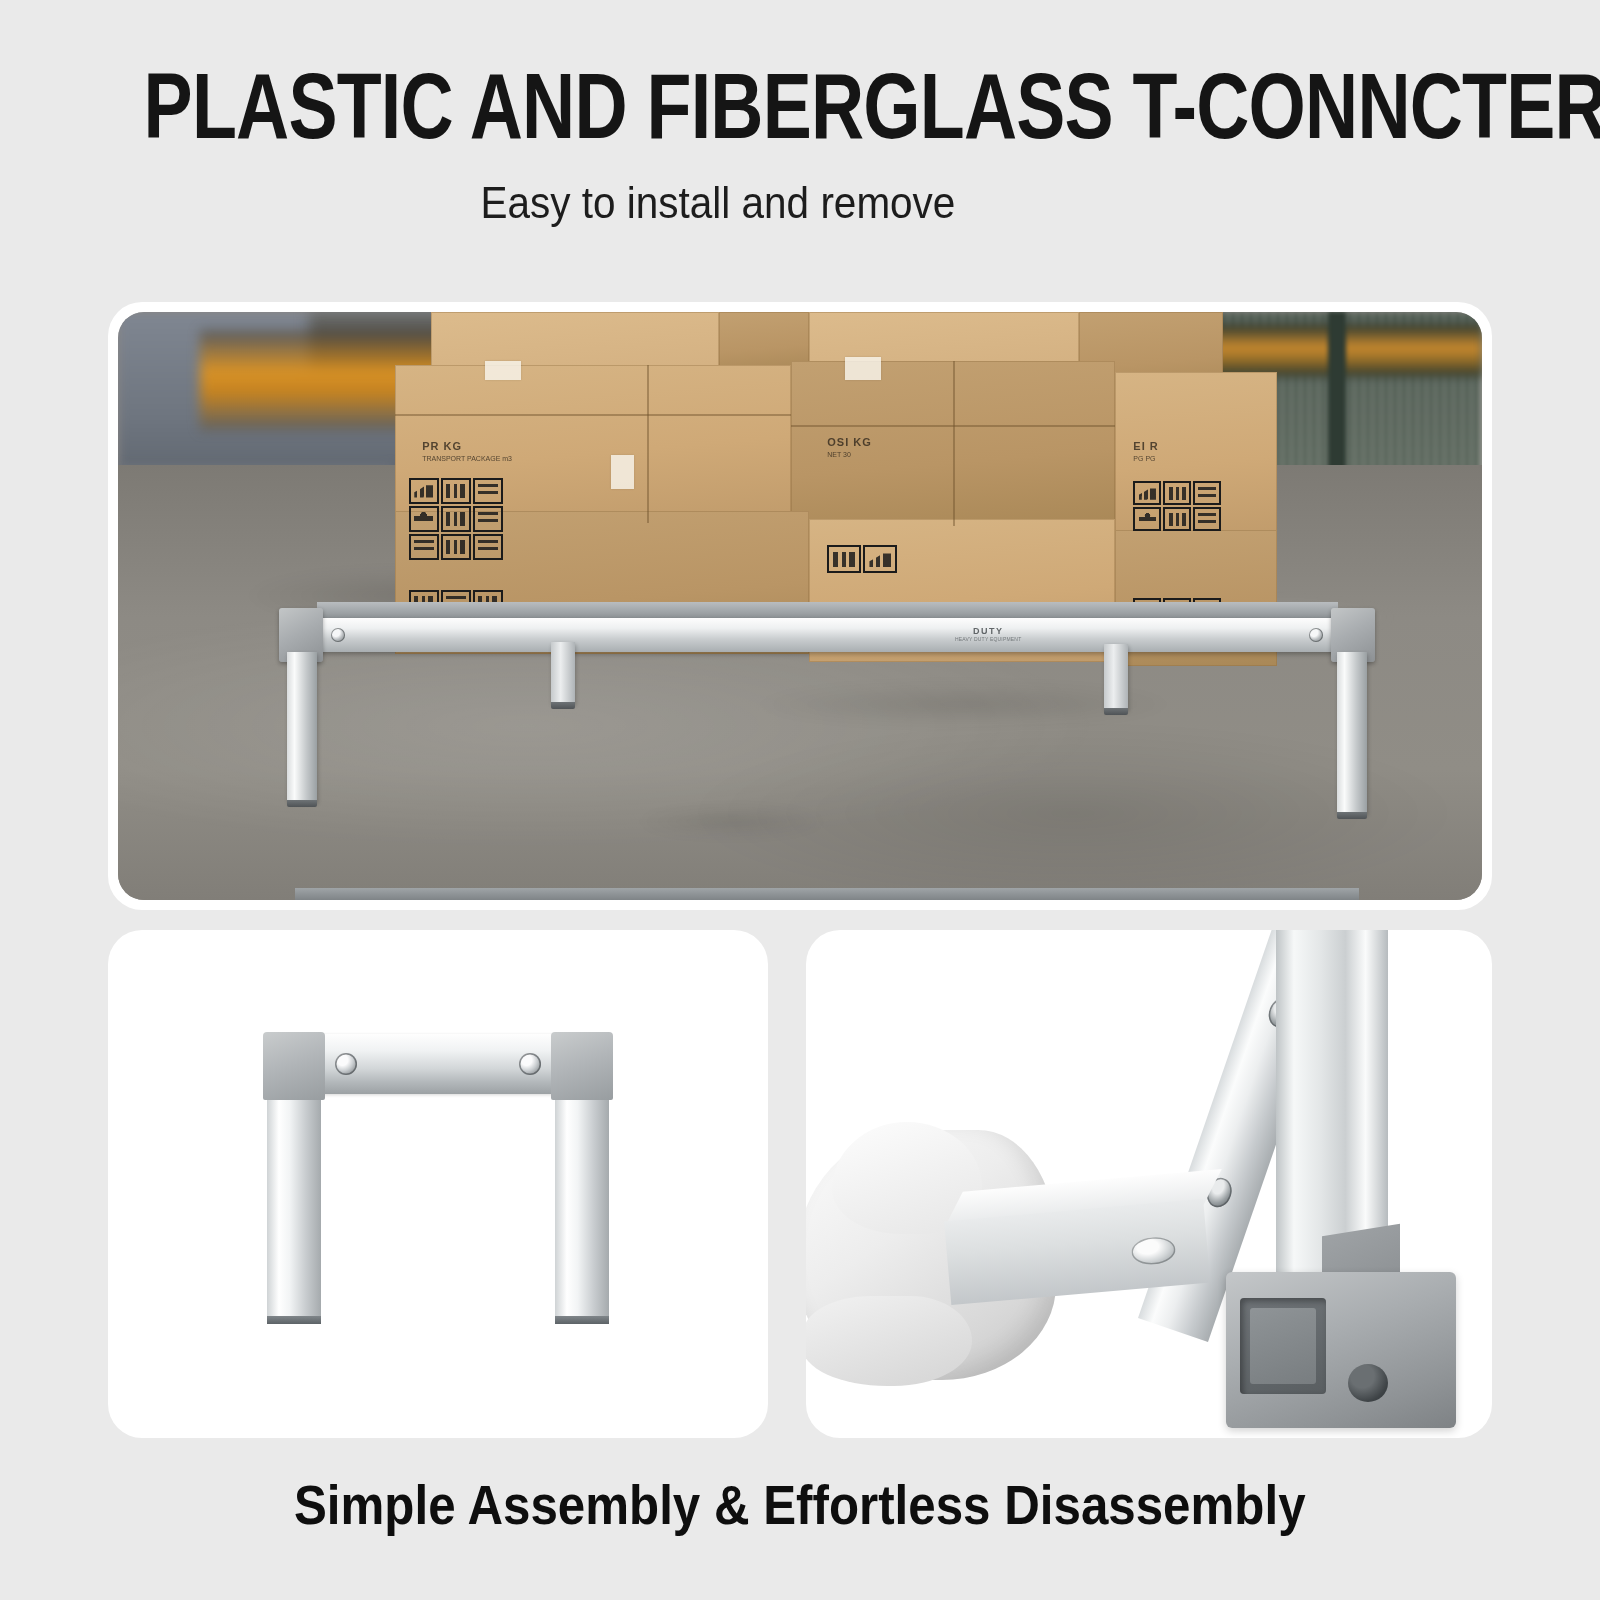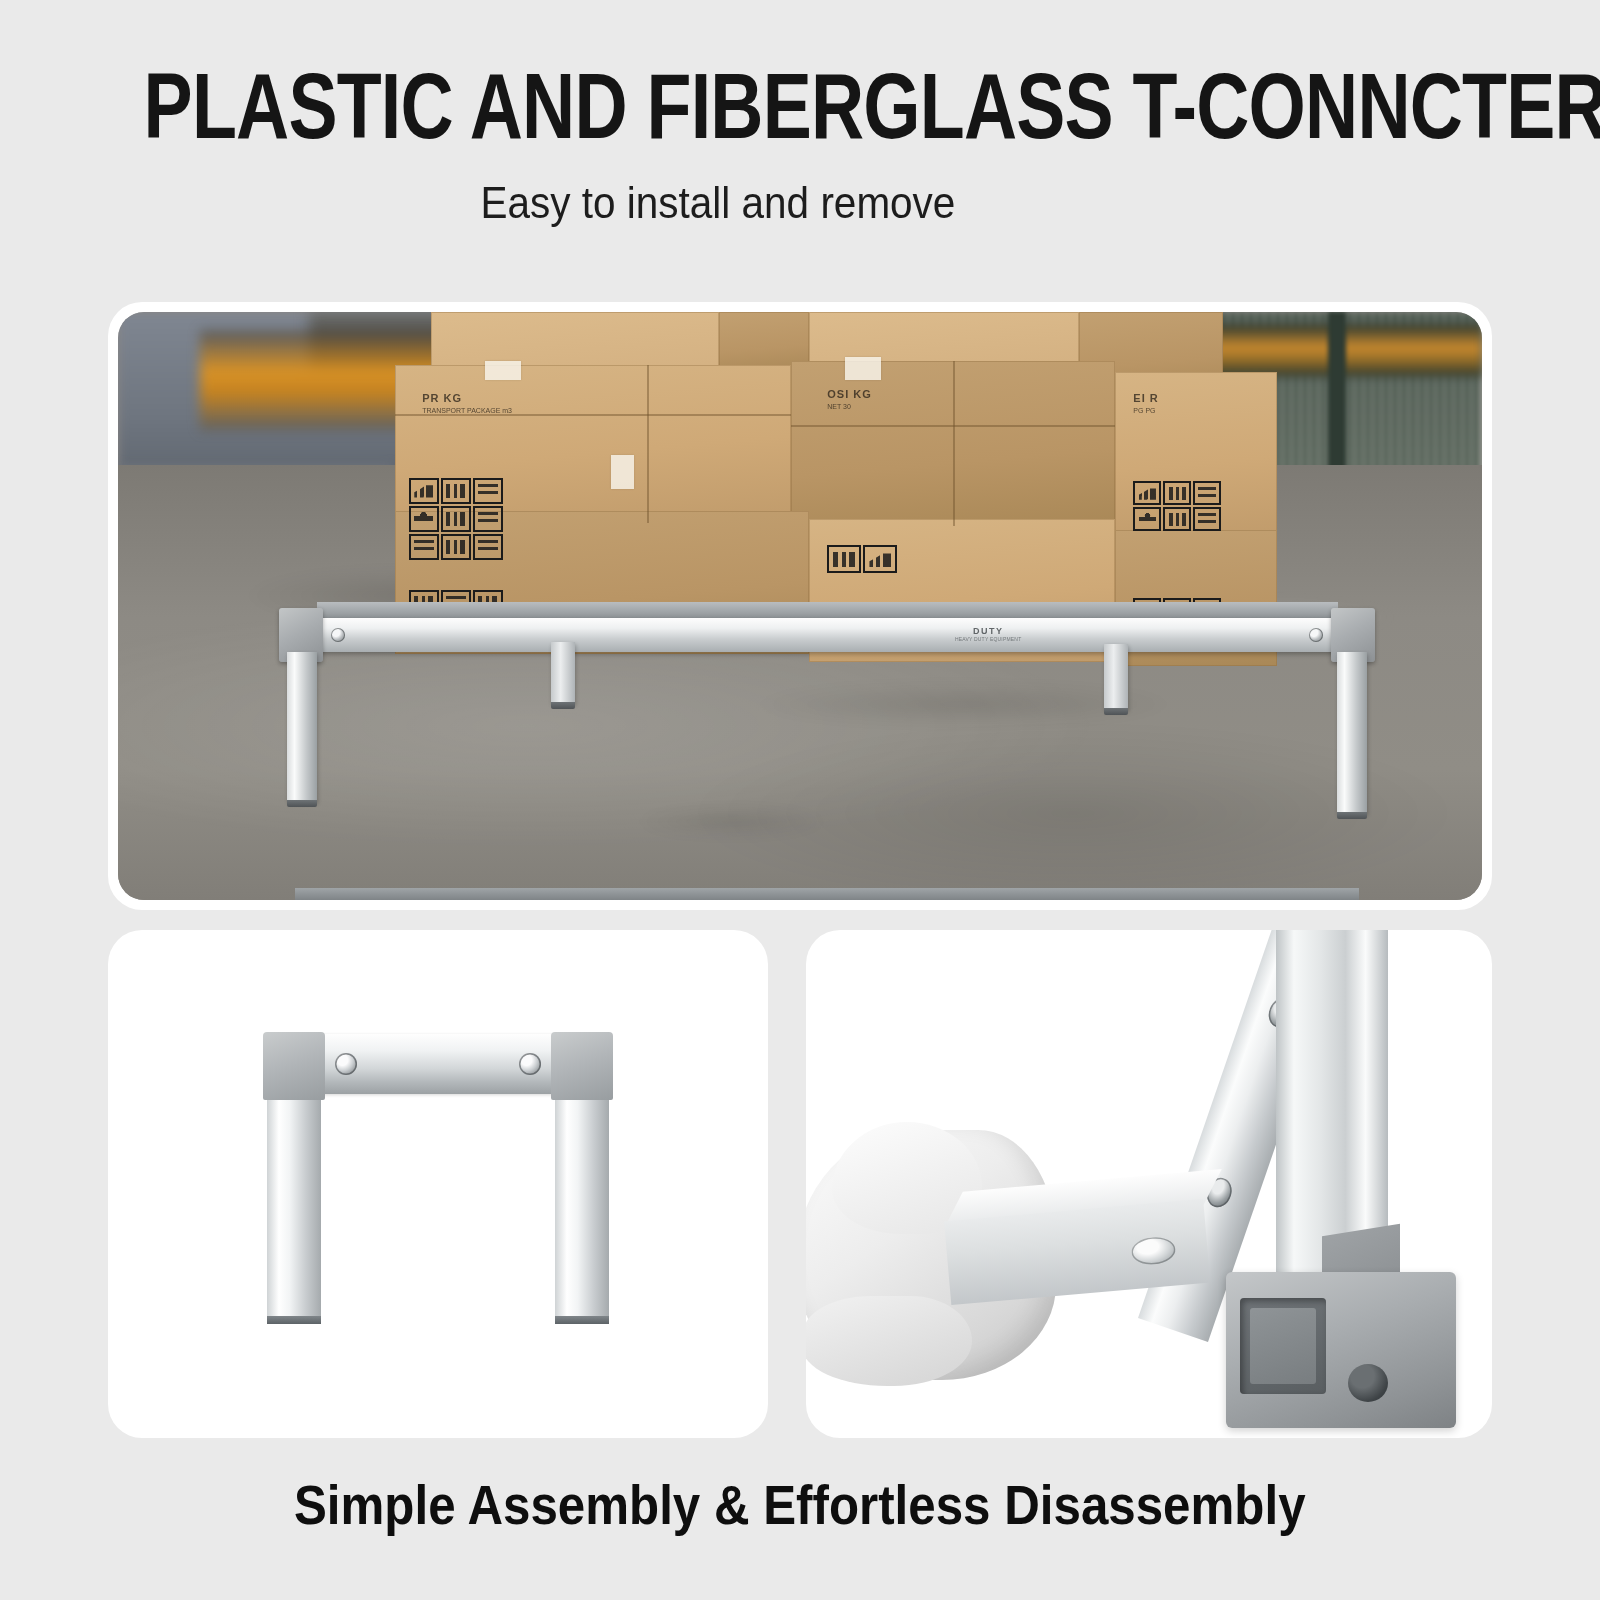--- a/index.html
+++ b/index.html
@@ -144,21 +144,21 @@
   .icn.txt::before {
     background: repeating-linear-gradient(180deg,#1b1b1b 0 3px, transparent 3px 7px);
     left: 12%; width: 76%;
   }
   .icn.fig::before {
     background: radial-gradient(circle at 50% 22%, #1b1b1b 0 22%, transparent 23%),
                 linear-gradient(180deg, transparent 0 30%, #1b1b1b 30% 62%, transparent 62%);
   }
   .boxlabel {
     position:absolute; color:#2a2218; font-size:7px; line-height:1.35;
-    font-family:"Liberation Sans", sans-serif; opacity:.75; white-space:nowrap;
+    font-family:"Liberation Sans", sans-serif; opacity:.75; white-space:nowrap;margin-top:48px;
   }
   .boxlabel .big { display:block; font-size:11px; font-weight:bold; letter-spacing:1px; }
 
   
   .rack { position:absolute; left: 13%; top: 52%; width: 78%; height: 46%; }
   .rail {
     position:absolute; left:0; top:0; width:100%; height:34px;
     background: linear-gradient(180deg,#fdfdfd 0%, #eef0f1 30%, #c9cdcf 62%, #a9aeb1 100%);
     box-shadow: 0 2px 5px rgba(0,0,0,.30);
   }

